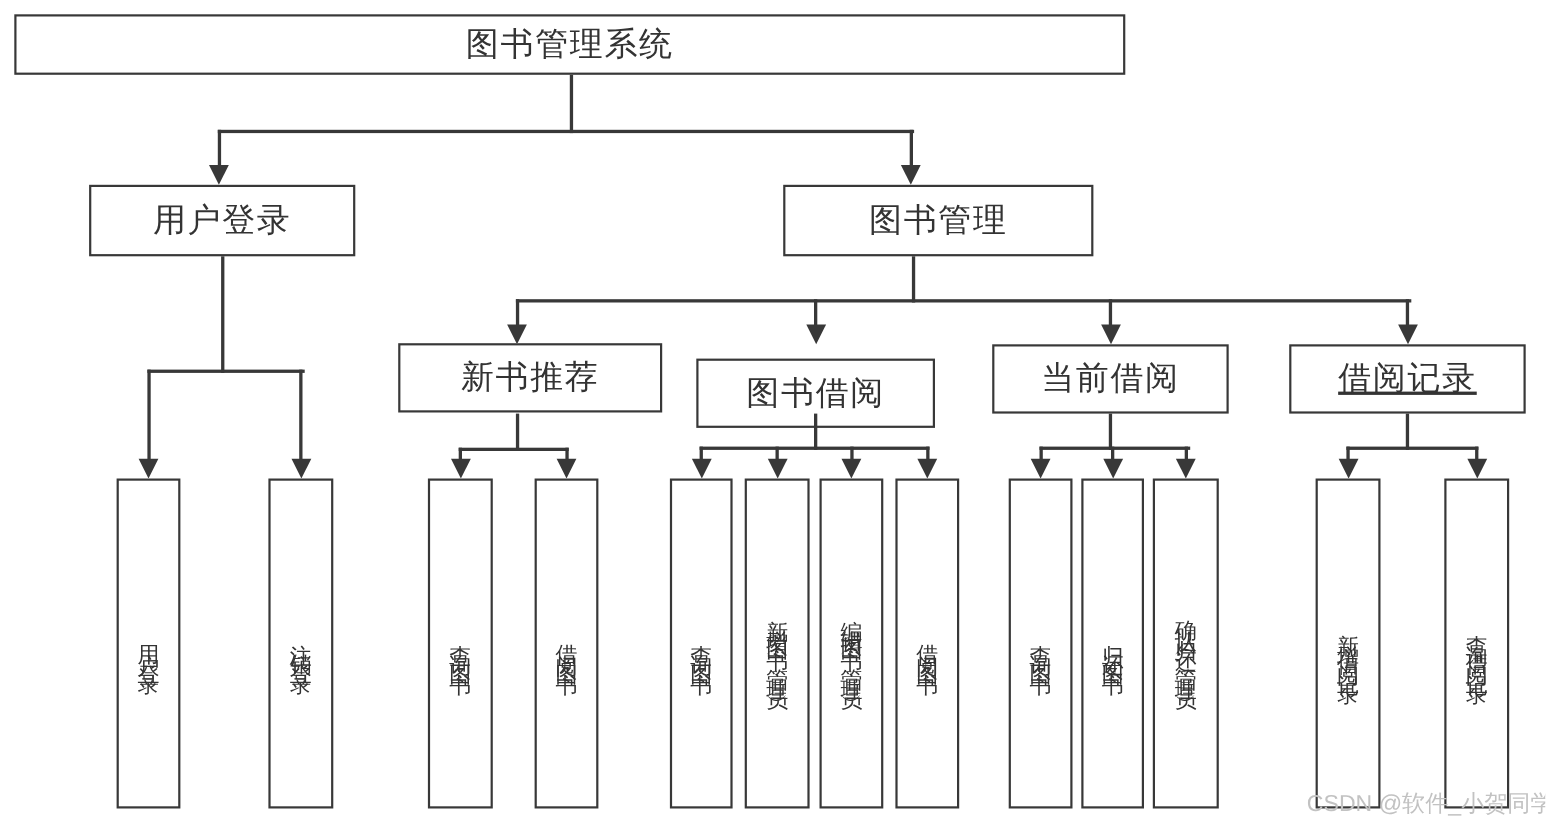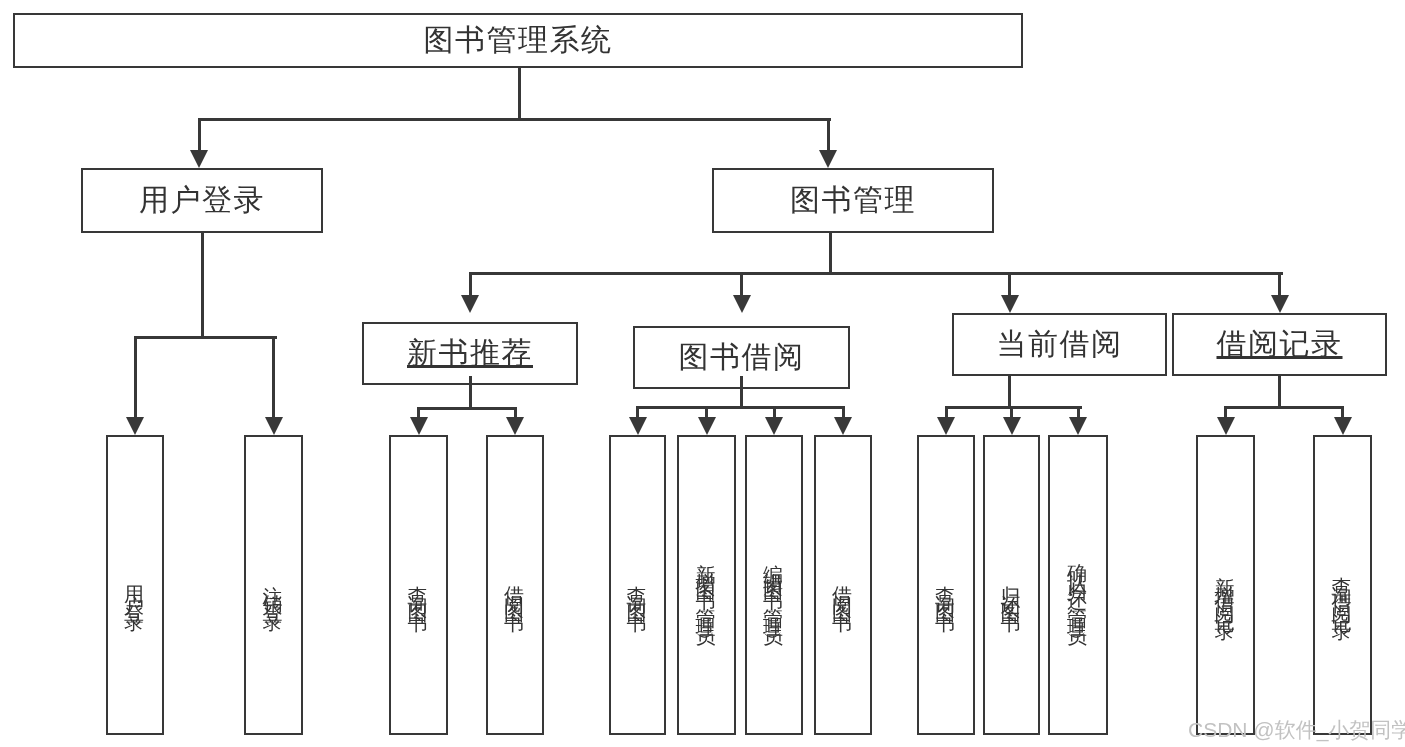--- a/index.html
+++ b/index.html
@@ -62,23 +62,23 @@
   <div class="hl" style="left:468.5px; top:272px; width:814px;"></div>
   <div class="vl" style="left:468.5px; top:272px; height:25px;"></div>
   <div class="arr" style="left:461px; top:295px;"></div>
   <div class="vl" style="left:740px; top:272px; height:25px;"></div>
   <div class="arr" style="left:732.5px; top:295px;"></div>
   <div class="vl" style="left:1008px; top:272px; height:25px;"></div>
   <div class="arr" style="left:1000.5px; top:295px;"></div>
   <div class="vl" style="left:1278px; top:272px; height:25px;"></div>
   <div class="arr" style="left:1270.5px; top:295px;"></div>
 
-  <div class="box h" style="left:362px; top:322px; width:216px; height:63px;text-decoration:underline;">新书推荐</div>
+  <div class="box h" style="left:362px; top:312px; width:240px; height:63px;">新书推荐</div>
   <div class="box h" style="left:633px; top:326px; width:217px; height:63px;">图书借阅</div>
-  <div class="box h" style="left:952px; top:313px; width:215px; height:63px;">当前借阅</div>
+  <div class="box h" style="left:902px; top:313px; width:215px; height:63px;">当前借阅</div>
   <div class="box h" style="left:1172px; top:313px; width:215px; height:63px;text-decoration:underline;">借阅记录</div>
 
   <div class="vl" style="left:468.5px; top:376px; height:34px;"></div>
   <div class="hl" style="left:417px; top:407px; width:100px;"></div>
   <div class="vl" style="left:417px; top:407px; height:12px;"></div>
   <div class="arr" style="left:409.5px; top:417px;"></div>
   <div class="vl" style="left:513.5px; top:407px; height:12px;"></div>
   <div class="arr" style="left:506px; top:417px;"></div>
 
   <div class="vl" style="left:740px; top:376px; height:33px;"></div>

